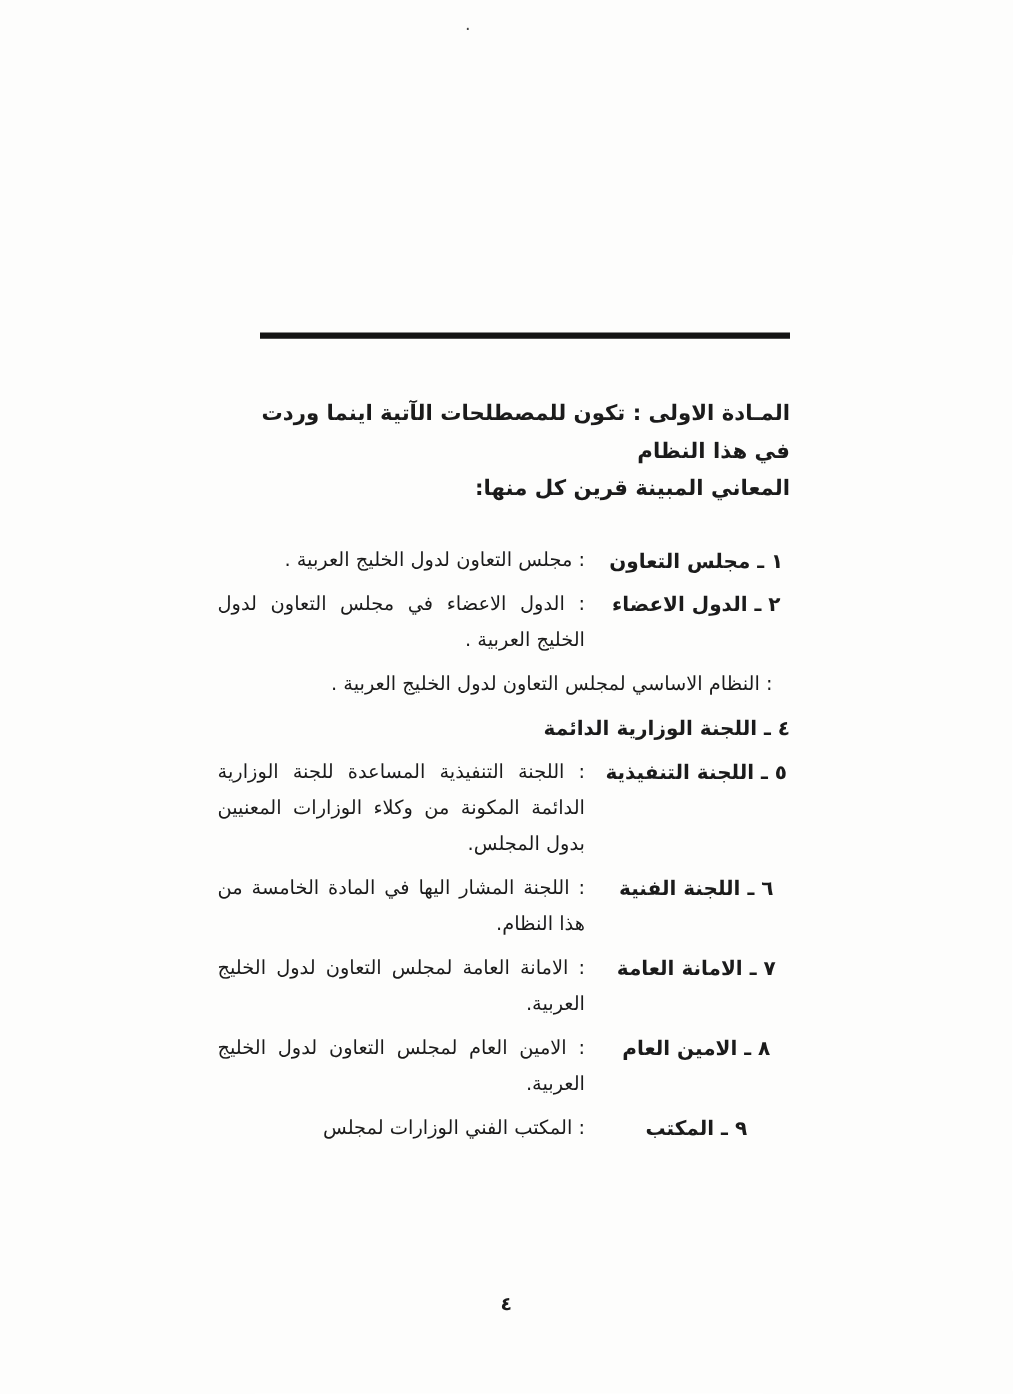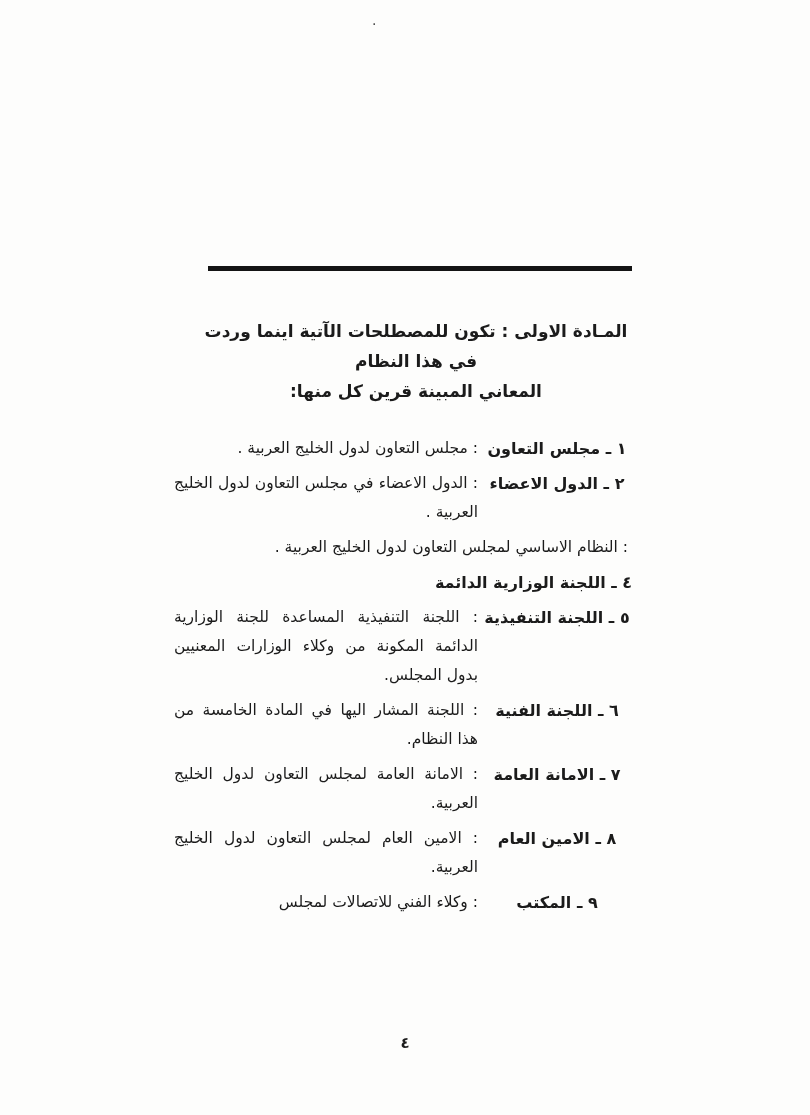--- a/index.html
+++ b/index.html
@@ -35,21 +35,21 @@
     width: 424px;
     height: 5px;
     background: #141414;
     margin-bottom: 16px;
   }
   .heading {
     width: 432px;
     font-weight: bold;
     font-size: 17px;
     line-height: 30px;
-    text-align: center;
+    text-align: right;
     letter-spacing: 0.2px;
     margin-top: 45px;
   }
   .definitions {
     margin-top: 28px;
     display: flex;
     flex-direction: column;
     gap: 6px;
   }
   .def-row {
@@ -60,21 +60,21 @@
     min-width: 150px;
     flex: 0 0 auto;
     font-weight: bold;
     font-size: 16px;
     line-height: 29px;
     white-space: nowrap;
     text-align: center;
   }
   .def {
     flex: 1 1 auto;
-    margin-right: 4px;
+    margin-right: 14px;
     font-size: 15.5px;
     line-height: 29px;
     text-align: justify;
   }
   .page-number {
     position: absolute;
     top: 1034px;
     left: 0;
     width: 100%;
     text-align: center;
@@ -133,21 +133,21 @@
         <div class="def">: الامانة العامة لمجلس التعاون لدول الخليج العربية.</div>
       </div>
 
       <div class="def-row">
         <div class="term">٨ ـ الامين العام</div>
         <div class="def">: الامين العام لمجلس التعاون لدول الخليج العربية.</div>
       </div>
 
       <div class="def-row">
         <div class="term">٩ ـ المكتب</div>
-        <div class="def">: وكلاء الفني للاتصالات لمجلس</div>
+        <div class="def">: المكتب الفني الوزارات لمجلس</div>
       </div>
 
     </div>
   </div>
 
   <div class="page-number">٤</div>
 
 </div>
 
 </body></html>

